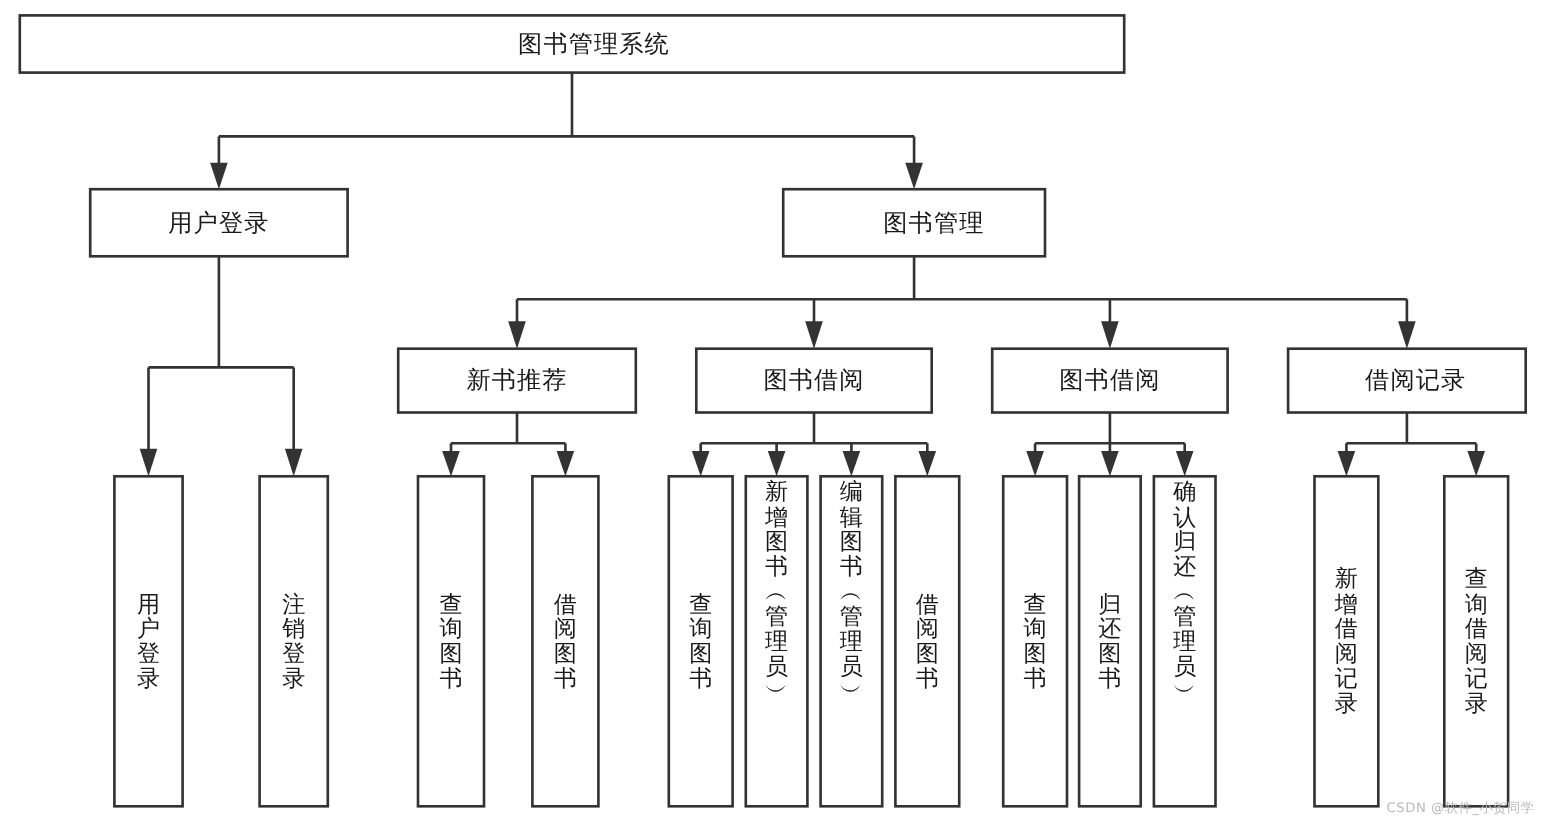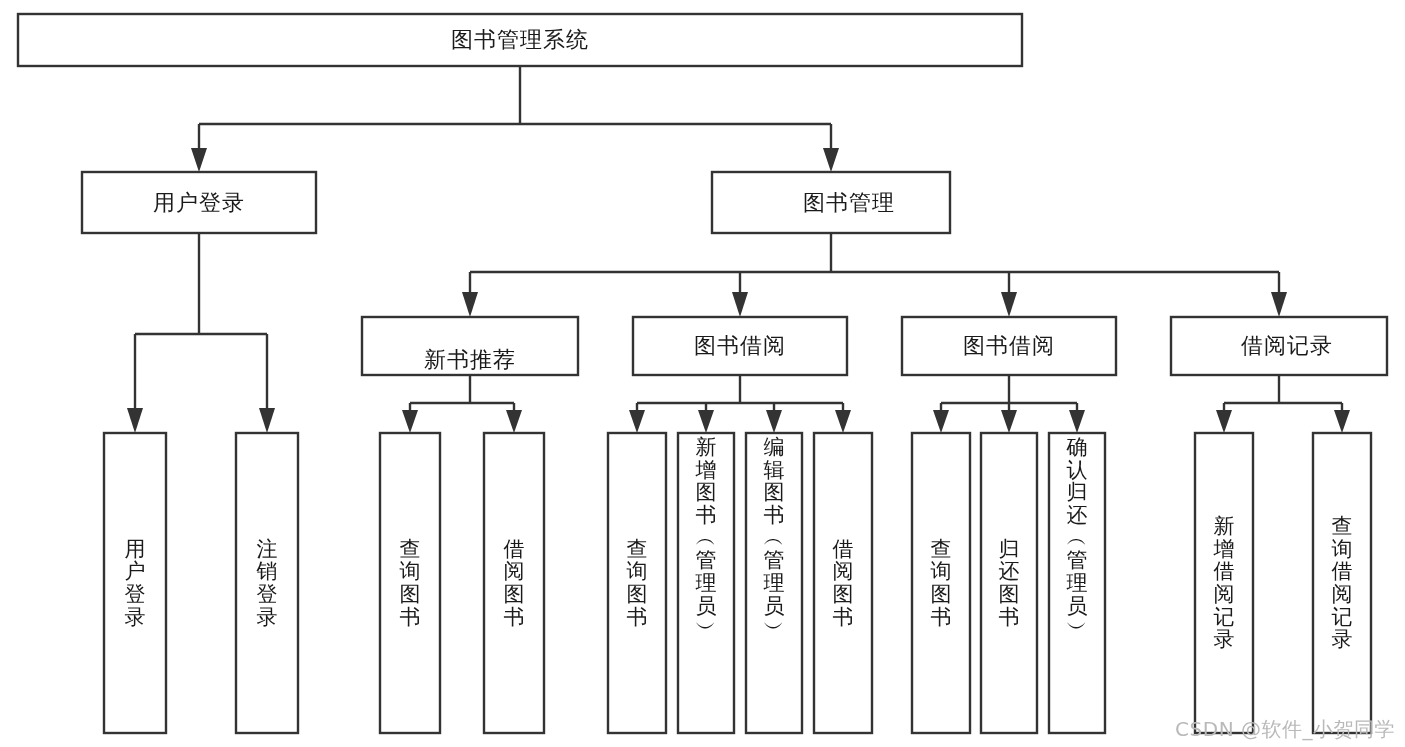--- a/index.html
+++ b/index.html
@@ -38,21 +38,21 @@
     stroke-linecap: butt;
   }
   .arrow-head {
     fill: #333333;
   }
   .watermark {
     position: absolute;
     right: 10px;
     bottom: 4px;
     font-family: "DejaVu Sans", "Liberation Sans", sans-serif;
-    font-size: 20px;
+    font-size: 12px;
     color: #b9b9b9;
     white-space: nowrap;
     letter-spacing: 0.5px;
     pointer-events: none;
     text-align: right;
   }
   .vlabel-wrap {
     position: absolute;
     display: flex;
     flex-direction: column;
@@ -183,33 +183,33 @@
     <rect class="node-box" x="814" y="433" width="58" height="300"></rect>
 
     <rect class="node-box" x="912" y="433" width="58" height="300"></rect>
     <rect class="node-box" x="981" y="433" width="56" height="300"></rect>
     <rect class="node-box" x="1049" y="433" width="56" height="300"></rect>
 
     <rect class="node-box" x="1195" y="433" width="58" height="300"></rect>
     <rect class="node-box" x="1313" y="433" width="58" height="300"></rect>
   </svg>
 
-  <div class="hlabel-wrap" style="left:18px; top:14px; width:1004px; height:52px;">
+  <div class="hlabel-wrap" style="left:18px; top:14px; width:1004px; height:52px;padding-left:20px;">
     <span>图书管理系统</span>
   </div>
 
   <div class="hlabel-wrap" style="left:82px; top:172px; width:234px; height:61px;border-radius:29px;">
     <span>用户登录</span>
   </div>
 
   <div class="hlabel-wrap" style="left:712px; top:172px; width:274px; height:61px;">
     <span>图书管理</span>
   </div>
 
-  <div class="hlabel-wrap" style="left:362px; top:317px; width:216px; height:58px;align-items:flex-end;">
+  <div class="hlabel-wrap" style="left:362px; top:317px; width:216px; height:58px;">
     <span>新书推荐</span>
   </div>
 
   <div class="hlabel-wrap" style="left:633px; top:317px; width:214px; height:58px;border-radius:18px;">
     <span>图书借阅</span>
   </div>
 
   <div class="hlabel-wrap" style="left:902px; top:317px; width:214px; height:58px;">
     <span>图书借阅</span>
   </div>

